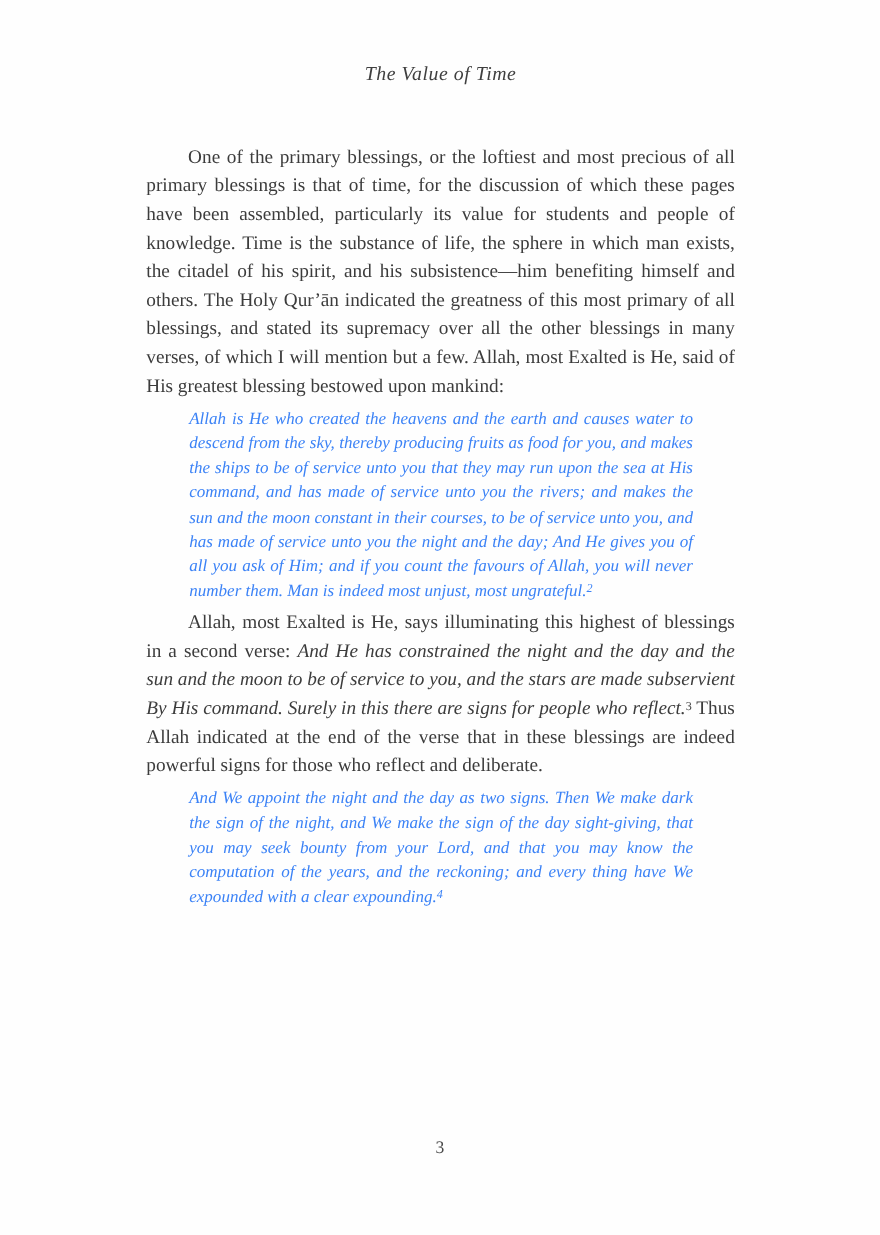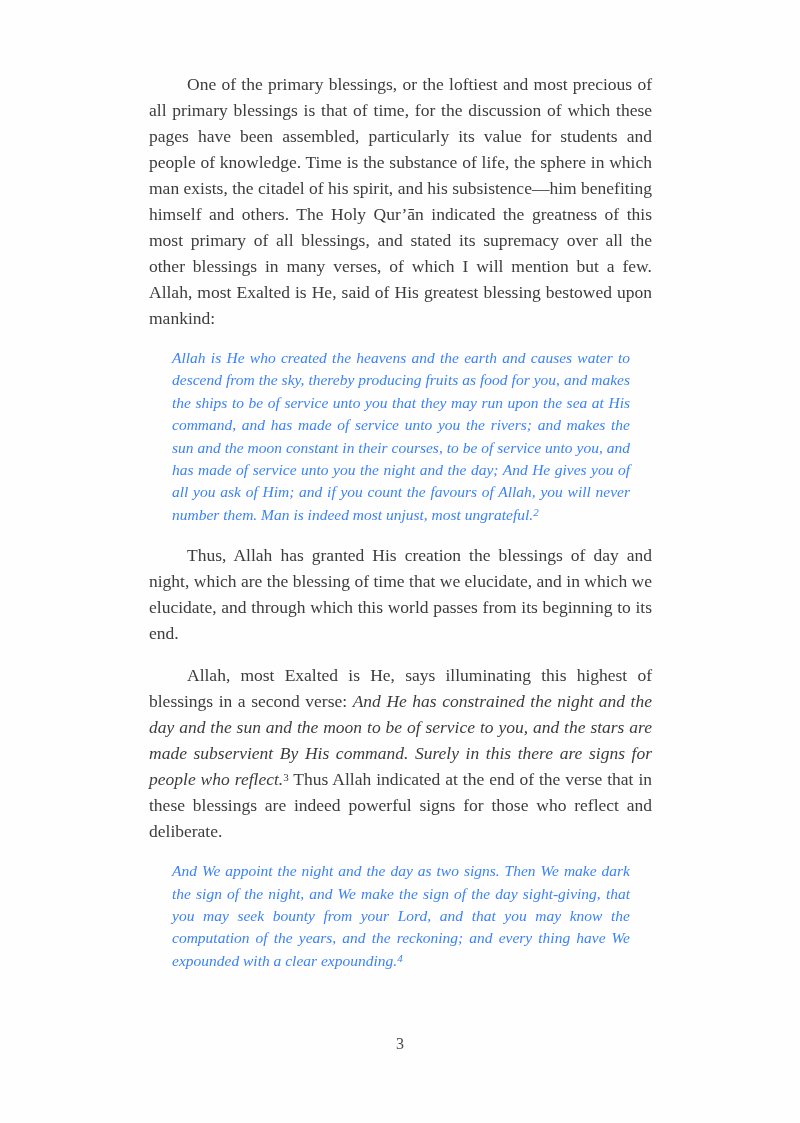--- a/index.html
+++ b/index.html
@@ -22,21 +22,21 @@
   .running-header {
     text-align: center;
     font-style: italic;
     font-size: 18px;
     line-height: 24px;
     letter-spacing: 0.5px;
     margin-bottom: 50px;
     color: #3f3f3f;
   }
   .body-text p {
-    margin: 16px;
+    margin: 0;
     font-size: 17.5px;
     line-height: 26px;
     text-align: justify;
     text-indent: 38px;
     color: #3c3c3c;
   }
   .body-text p .seg { text-indent: 0; }
   em.inline-verse {
     font-style: italic;
   }
@@ -64,34 +64,34 @@
     text-align: center;
     font-size: 16px;
     color: #4a4a4a;
   }
 </style>
 </head>
 <body>
 
 <div class="book-page">
 
+  <div class="running-header">
+    <span>The Value of Time</span>
+  </div>
 
   <div class="body-text">
 
     <p>
       <span class="seg">One of the primary blessings, or the loftiest and most precious of all primary blessings is that of time, for the discussion of which these pages have been assembled, particularly its value for students and people of knowledge. Time is the substance of life, the sphere in which man exists, the citadel of his spirit, and his subsistence—him benefiting himself and others. The Holy Qur’ān indicated the greatness of this most primary of all blessings, and stated its supremacy over all the other blessings in many verses, of which I will mention but a few. Allah, most Exalted is He, said of His greatest blessing bestowed upon mankind:</span>
     </p>
 
     <blockquote class="verse-quote">
       <span>Allah is He who created the heavens and the earth and causes water to descend from the sky, thereby producing fruits as food for you, and makes the ships to be of service unto you that they may run upon the sea at His command, and has made of service unto you the rivers; and makes the sun and the moon constant in their courses, to be of service unto you, and has made of service unto you the night and the day; And He gives you of all you ask of Him; and if you count the favours of Allah, you will never number them. Man is indeed most unjust, most ungrateful.</span><sup class="footnote-ref">2</sup>
     </blockquote>
 
-    <p>
-      <span class="seg">Thus, Allah has granted His creation the blessings of day and night, which are the blessing of time that we elucidate, and in which we elucidate, and through which this world passes from its beginning to its end.</span>
-    </p>
 
     <p>
       <span class="seg">Allah, most Exalted is He, says illuminating this highest of blessings in a second verse: </span><em class="inline-verse">And He has constrained the night and the day and the sun and the moon to be of service to you, and the stars are made subservient By His command. Surely in this there are signs for people who reflect.</em><sup class="footnote-ref">3</sup><span class="seg"> Thus Allah indicated at the end of the verse that in these blessings are indeed powerful signs for those who reflect and deliberate.</span>
     </p>
 
 
     <blockquote class="verse-quote">
       <span>And We appoint the night and the day as two signs. Then We make dark the sign of the night, and We make the sign of the day sight-giving, that you may seek bounty from your Lord, and that you may know the computation of the years, and the reckoning; and every thing have We expounded with a clear expounding.</span><sup class="footnote-ref">4</sup>
     </blockquote>
 

